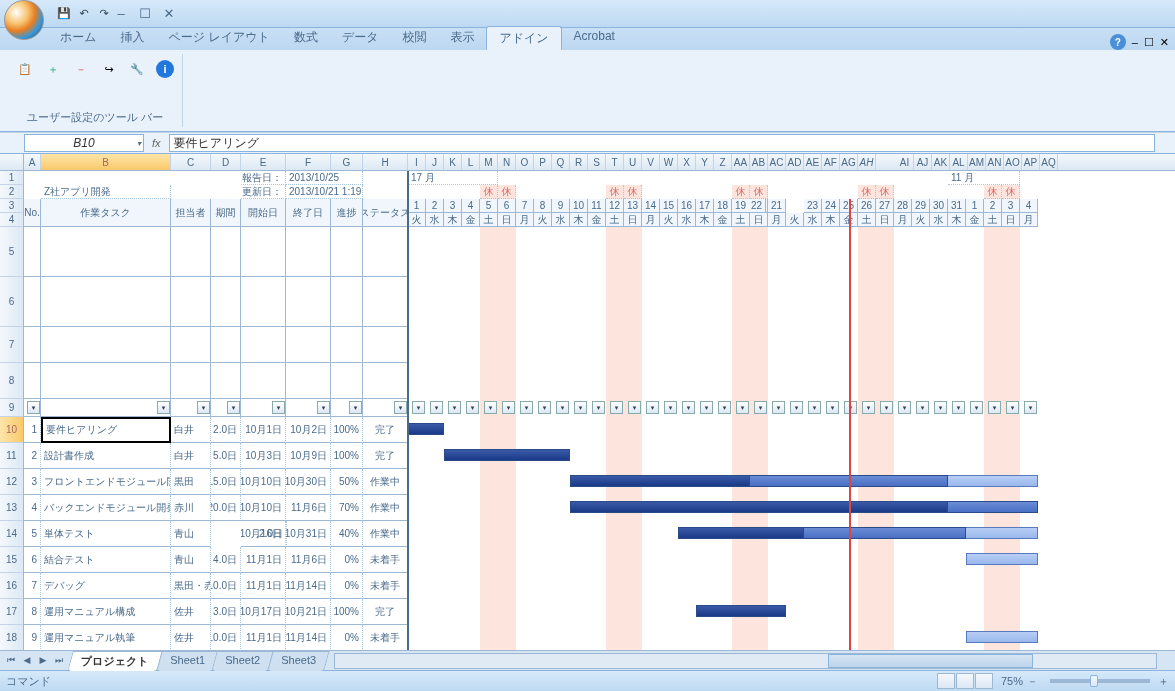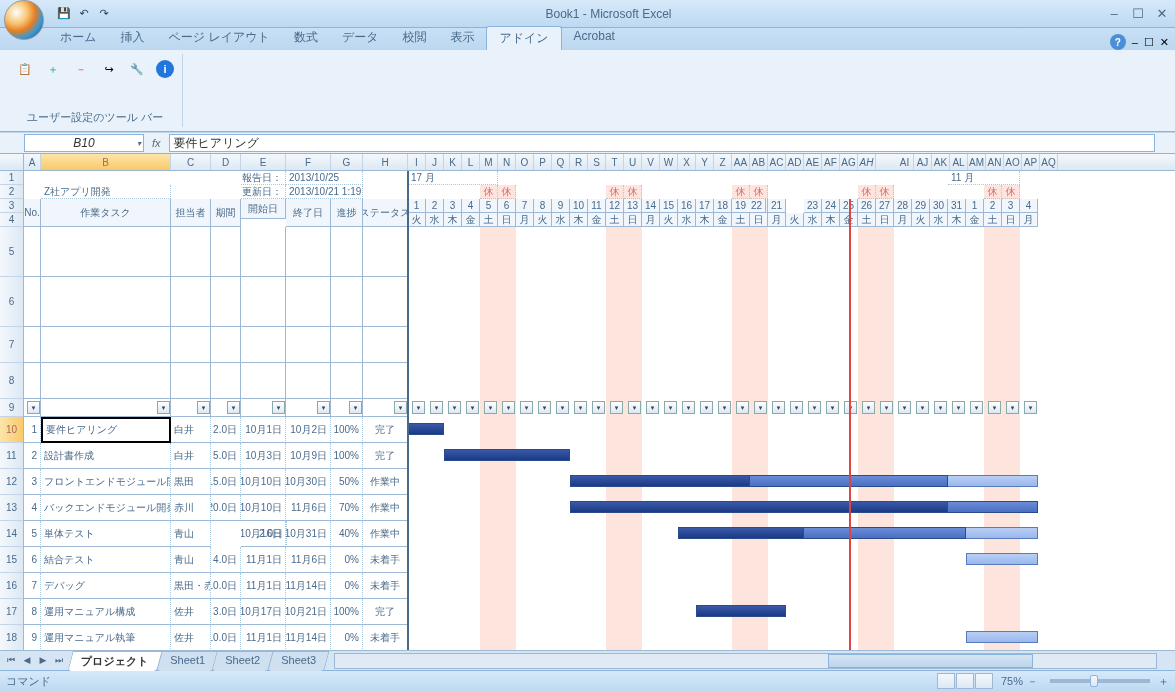--- a/index.html
+++ b/index.html
@@ -78,21 +78,20 @@
 </head>
 <body>
 
 <div class="titlebar">
   <div class="office-btn"></div>
   <div class="qat">
     <div class="qat-btn">💾</div>
     <div class="qat-btn">↶</div>
     <div class="qat-btn">↷</div>
   </div>
-  <div class="title-text">Book1 - Microsoft Excel</div>
   <div class="winctl">
     <span>–</span>
     <span>☐</span>
     <span>✕</span>
   </div>
 </div>
 
 <div class="ribbon-tabs">
   <div id="rtabs" style="display: flex;">
       <div class="rtab">ホーム</div>
@@ -218,21 +217,21 @@
         <div class="cell" style="left: 217px; top: 0px; width: 45px; height: 14px; justify-content: end;">報告日：</div>
         <div class="cell" style="left: 262px; top: 0px; width: 77px; height: 14px;">2013/10/25</div>
         <div class="cell" style="left: 217px; top: 14px; width: 45px; height: 14px; justify-content: end;">更新日：</div>
         <div class="cell" style="left: 262px; top: 14px; width: 77px; height: 14px;">2013/10/21 1:19</div>
         <div class="cell" style="left: 384px; top: 0px; width: 90px; height: 14px;">17 月</div>
         <div class="cell" style="left: 924px; top: 0px; width: 72px; height: 14px;">11 月</div>
         <div class="cell hdr" style="left: 0px; top: 28px; width: 17px; height: 28px; justify-content: center;">No.</div>
         <div class="cell hdr" style="left: 17px; top: 28px; width: 130px; height: 28px; justify-content: center;">作業タスク</div>
         <div class="cell hdr" style="left: 147px; top: 28px; width: 40px; height: 28px; justify-content: center;">担当者</div>
         <div class="cell hdr" style="left: 187px; top: 28px; width: 30px; height: 28px; justify-content: center;">期間</div>
-        <div class="cell hdr" style="left: 217px; top: 28px; width: 45px; height: 20px; justify-content: center;">開始日</div>
+        <div class="cell hdr" style="left: 217px; top: 28px; width: 45px; height: 28px; justify-content: center;">開始日</div>
         <div class="cell hdr" style="left: 262px; top: 28px; width: 45px; height: 28px; justify-content: center;">終了日</div>
         <div class="cell hdr" style="left: 307px; top: 28px; width: 32px; height: 28px; justify-content: center;">進捗</div>
         <div class="cell hdr" style="left: 339px; top: 28px; width: 45px; height: 28px; justify-content: center;">ステータス</div>
         <div class="cell holiday-marker" style="left: 456px; top: 14px; width: 18px; height: 14px; justify-content: center;">休</div>
         <div class="cell holiday-marker" style="left: 474px; top: 14px; width: 18px; height: 14px; justify-content: center;">休</div>
         <div class="cell holiday-marker" style="left: 582px; top: 14px; width: 18px; height: 14px; justify-content: center;">休</div>
         <div class="cell holiday-marker" style="left: 600px; top: 14px; width: 18px; height: 14px; justify-content: center;">休</div>
         <div class="cell holiday-marker" style="left: 708px; top: 14px; width: 18px; height: 14px; justify-content: center;">休</div>
         <div class="cell holiday-marker" style="left: 726px; top: 14px; width: 18px; height: 14px; justify-content: center;">休</div>
         <div class="cell holiday-marker" style="left: 834px; top: 14px; width: 18px; height: 14px; justify-content: center;">休</div>

